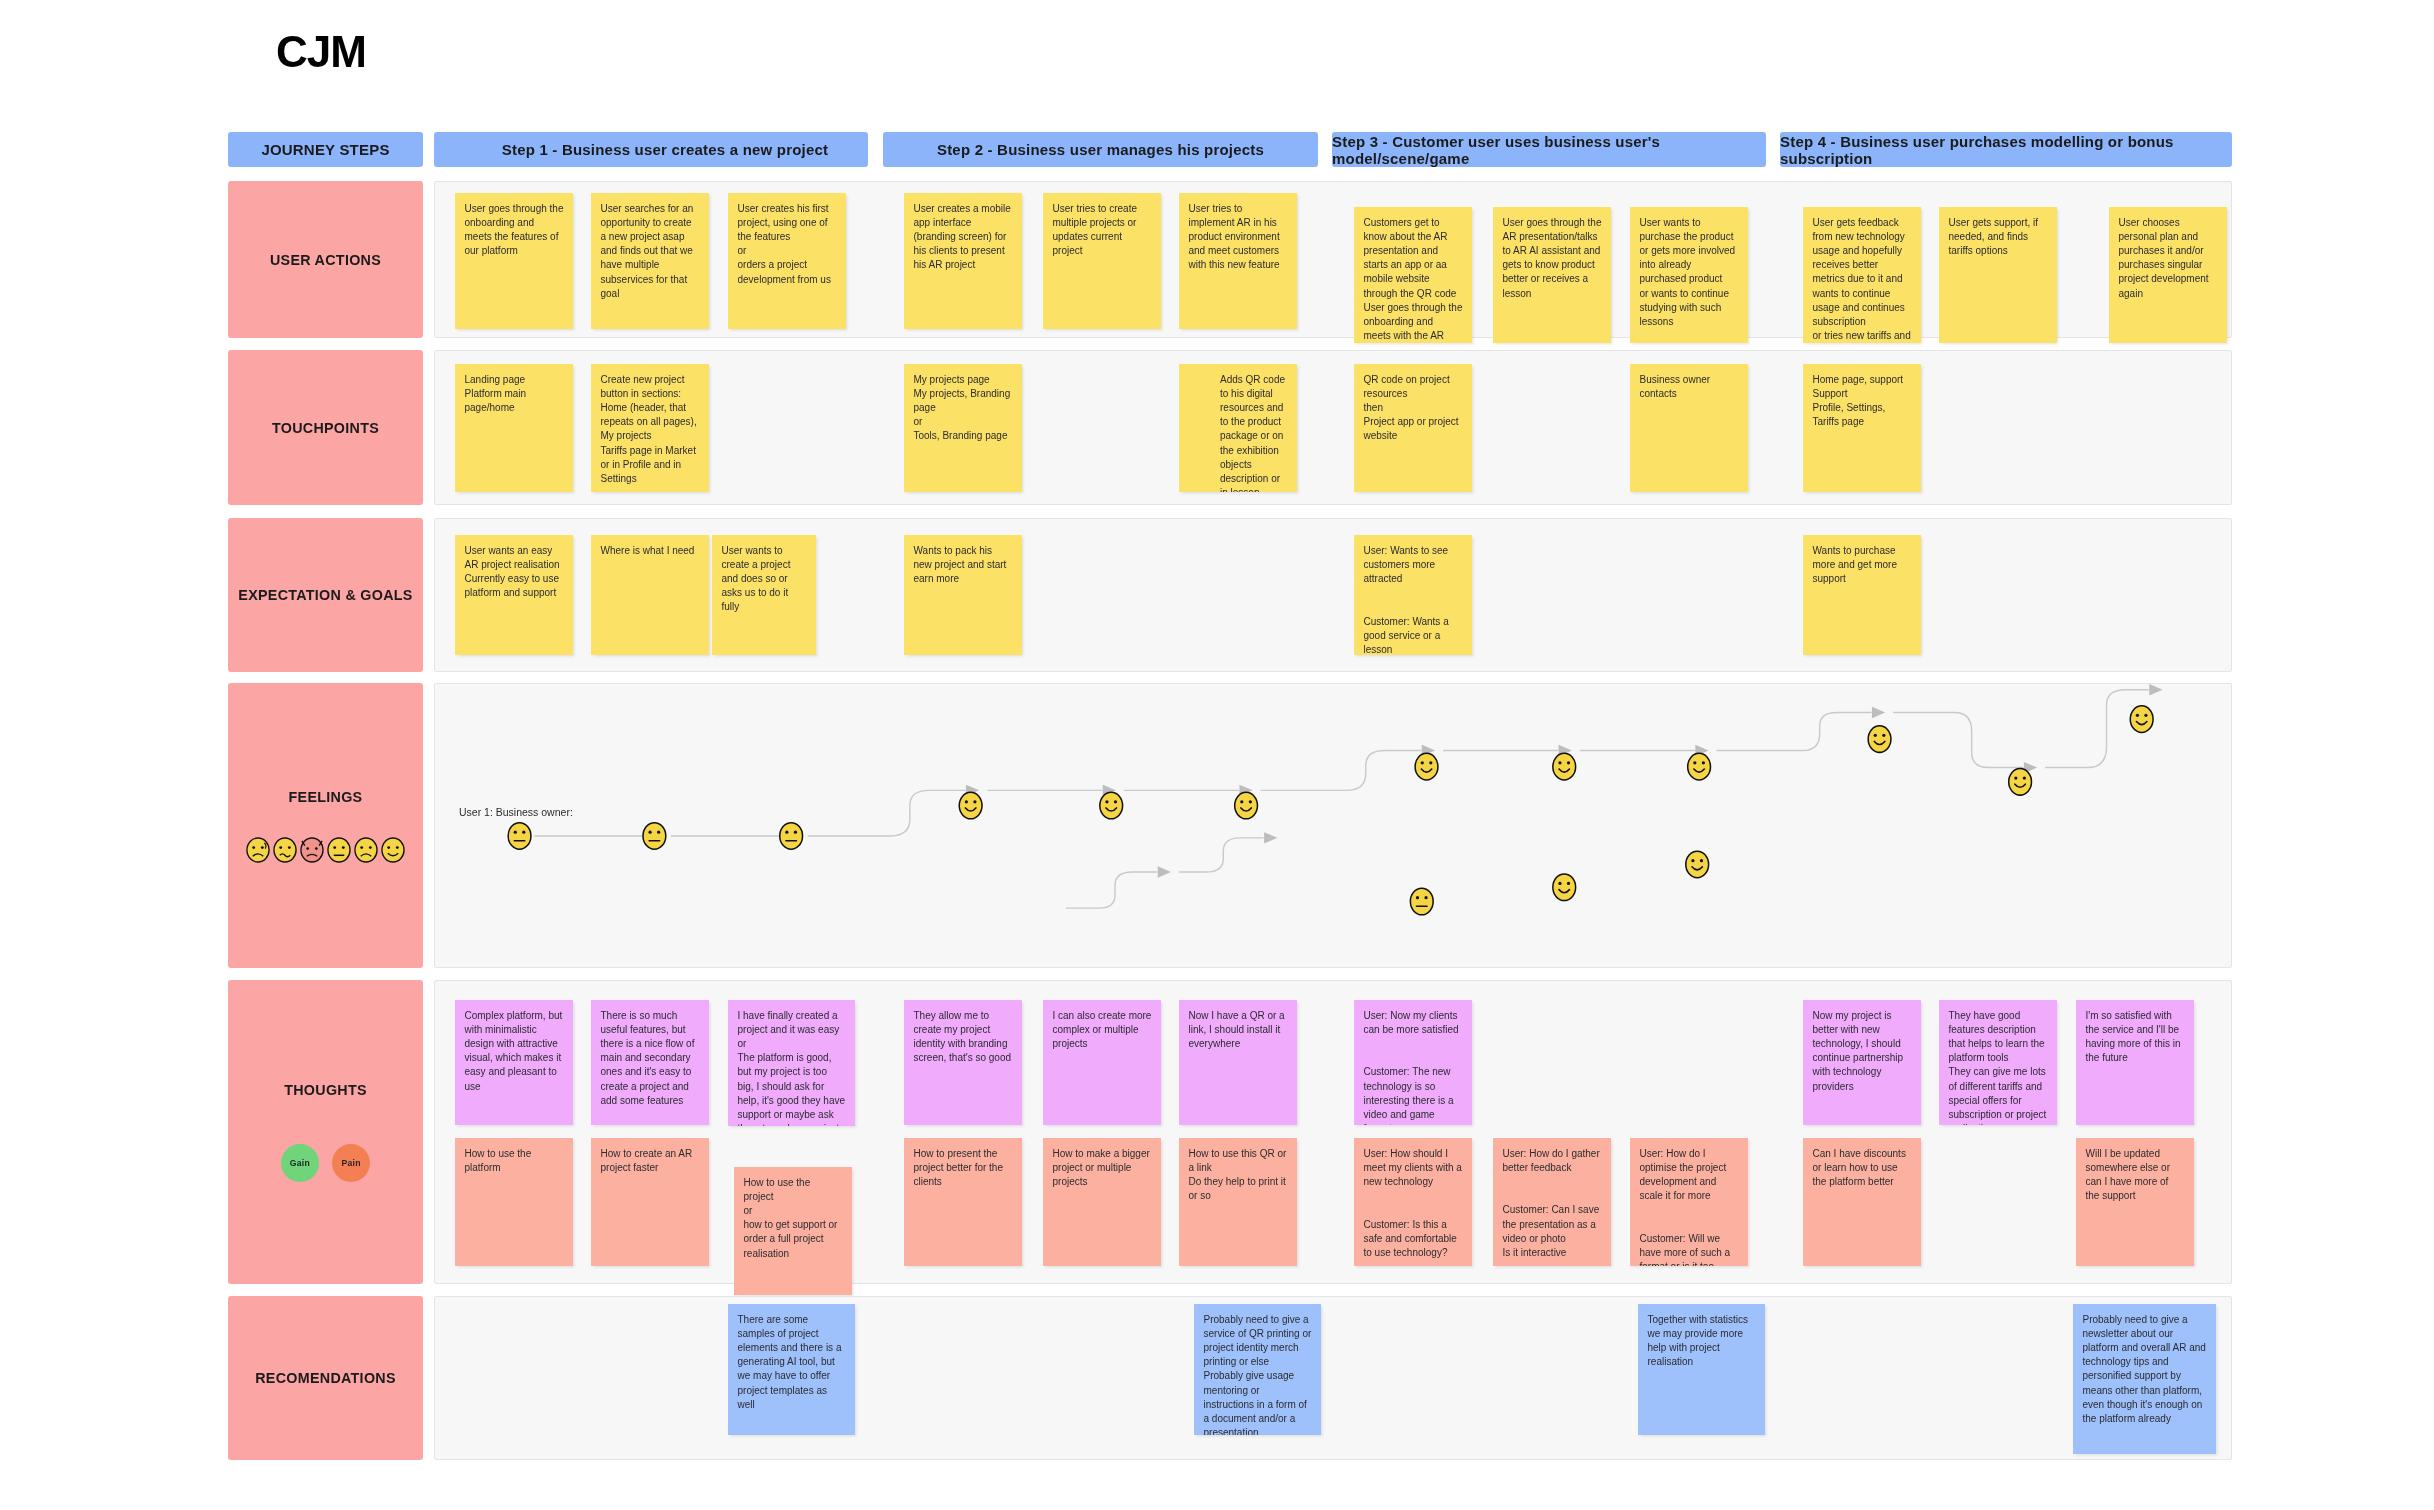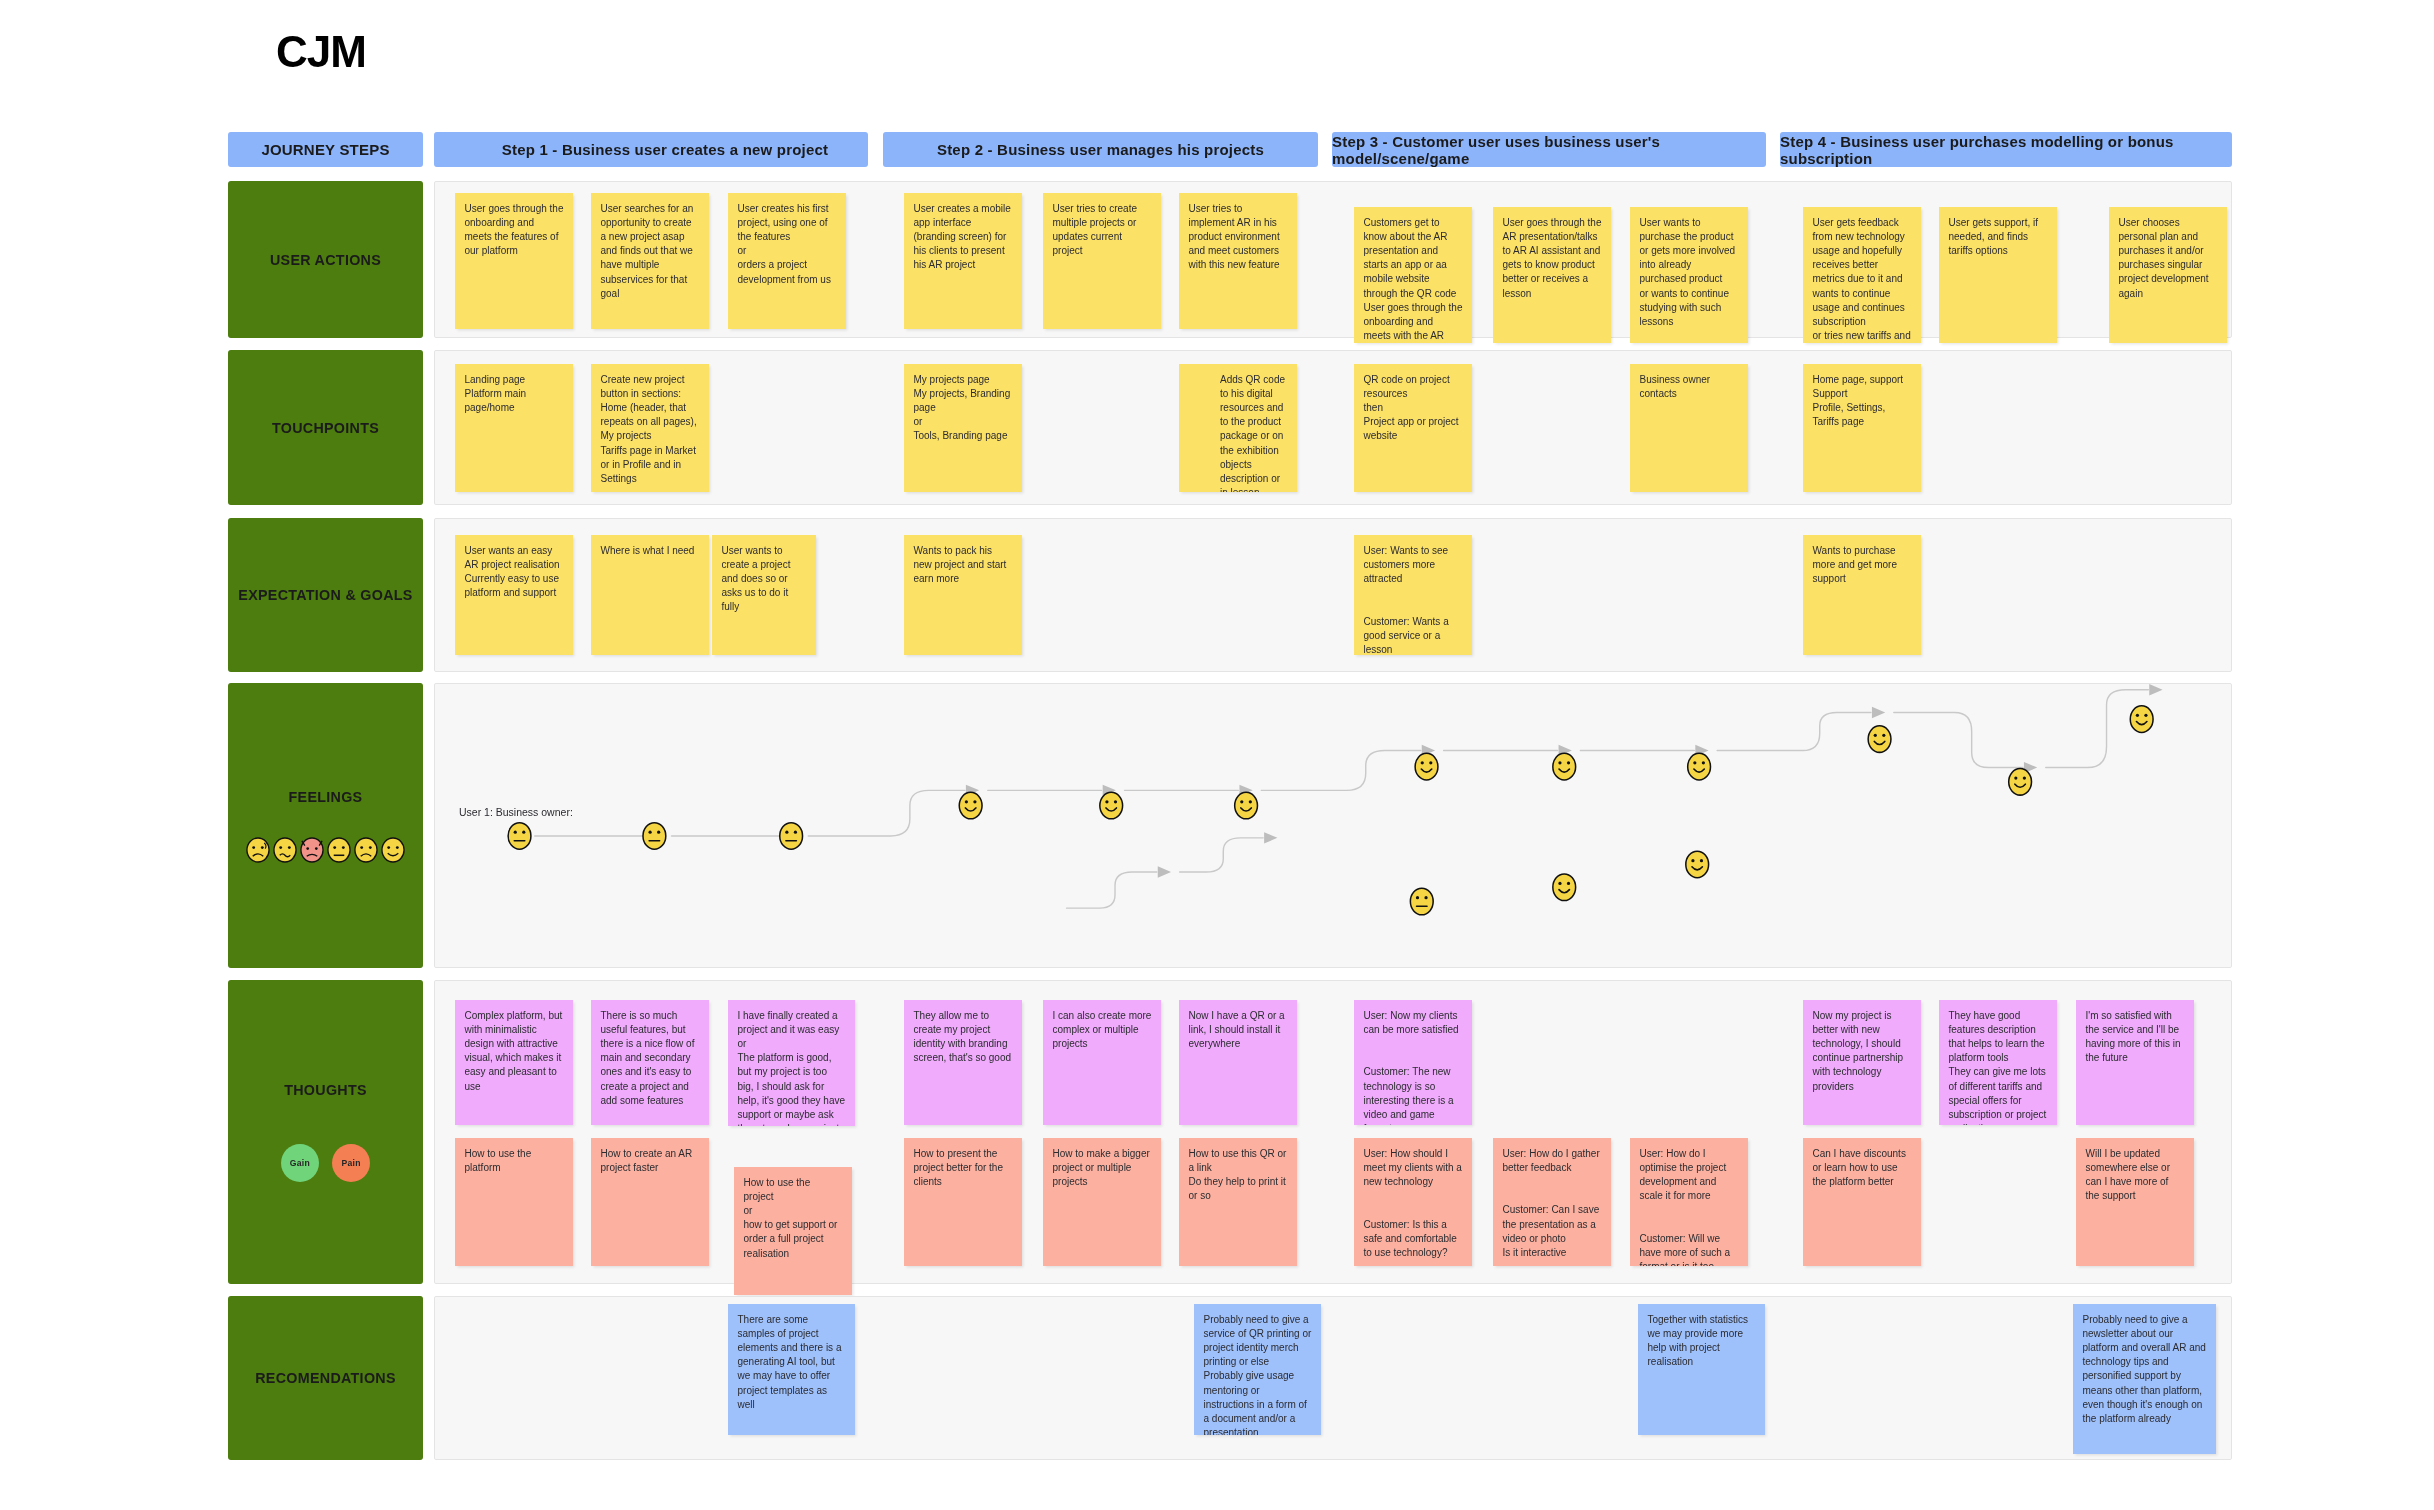--- a/index.html
+++ b/index.html
@@ -20,21 +20,21 @@
   
   .hdr {
     background: #8CB4FB; border-radius: 2.9px;
     display: flex; align-items: center; justify-content: center;
     font-size: 15px; font-weight: 700; color: #1b1b1b; letter-spacing: 0.2px;
   }
 
   
   .rowlabel {
     position: absolute; left: 228px; width: 195px;
-    background: #4d7c0f; border-radius: 2.9px;
+    background: #fca5a5; border-radius: 2.9px;
     display: flex; flex-direction: column; align-items: center; justify-content: center;
     font-size: 14.3px; font-weight: 700; color: #1b1b1b; letter-spacing: 0.3px;
     text-align: center;
   }
 
   
   .rowpanel {
     position: absolute; left: 434px; right: 203px;
     background: #F7F7F7; border: 1px solid #E4E4E4; border-radius: 1.9px;
   }

